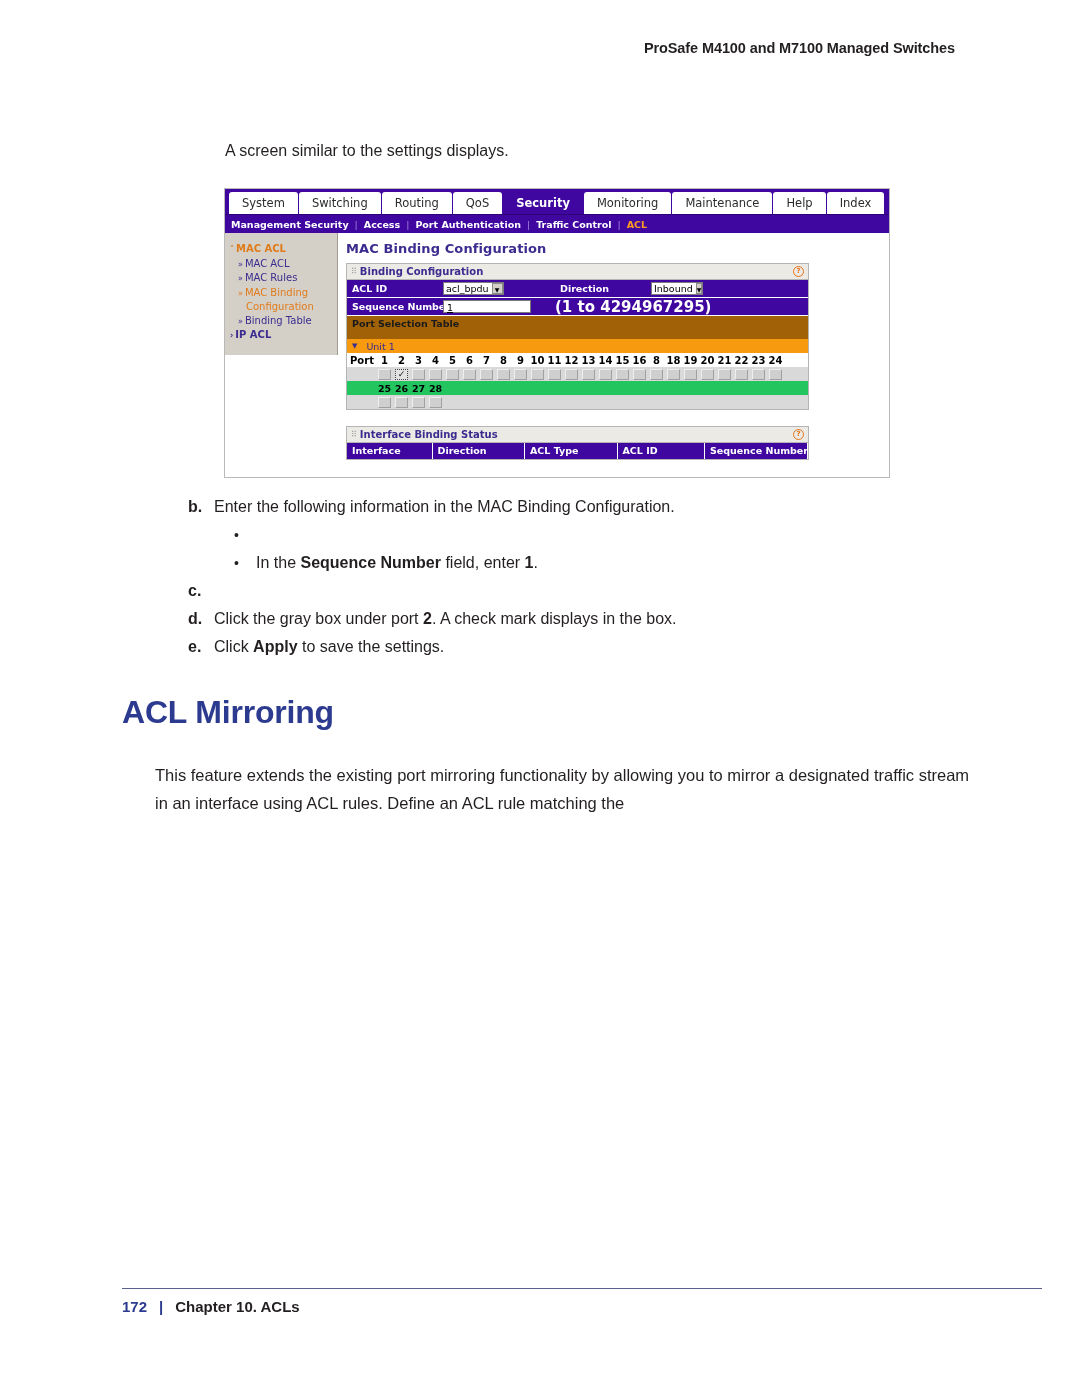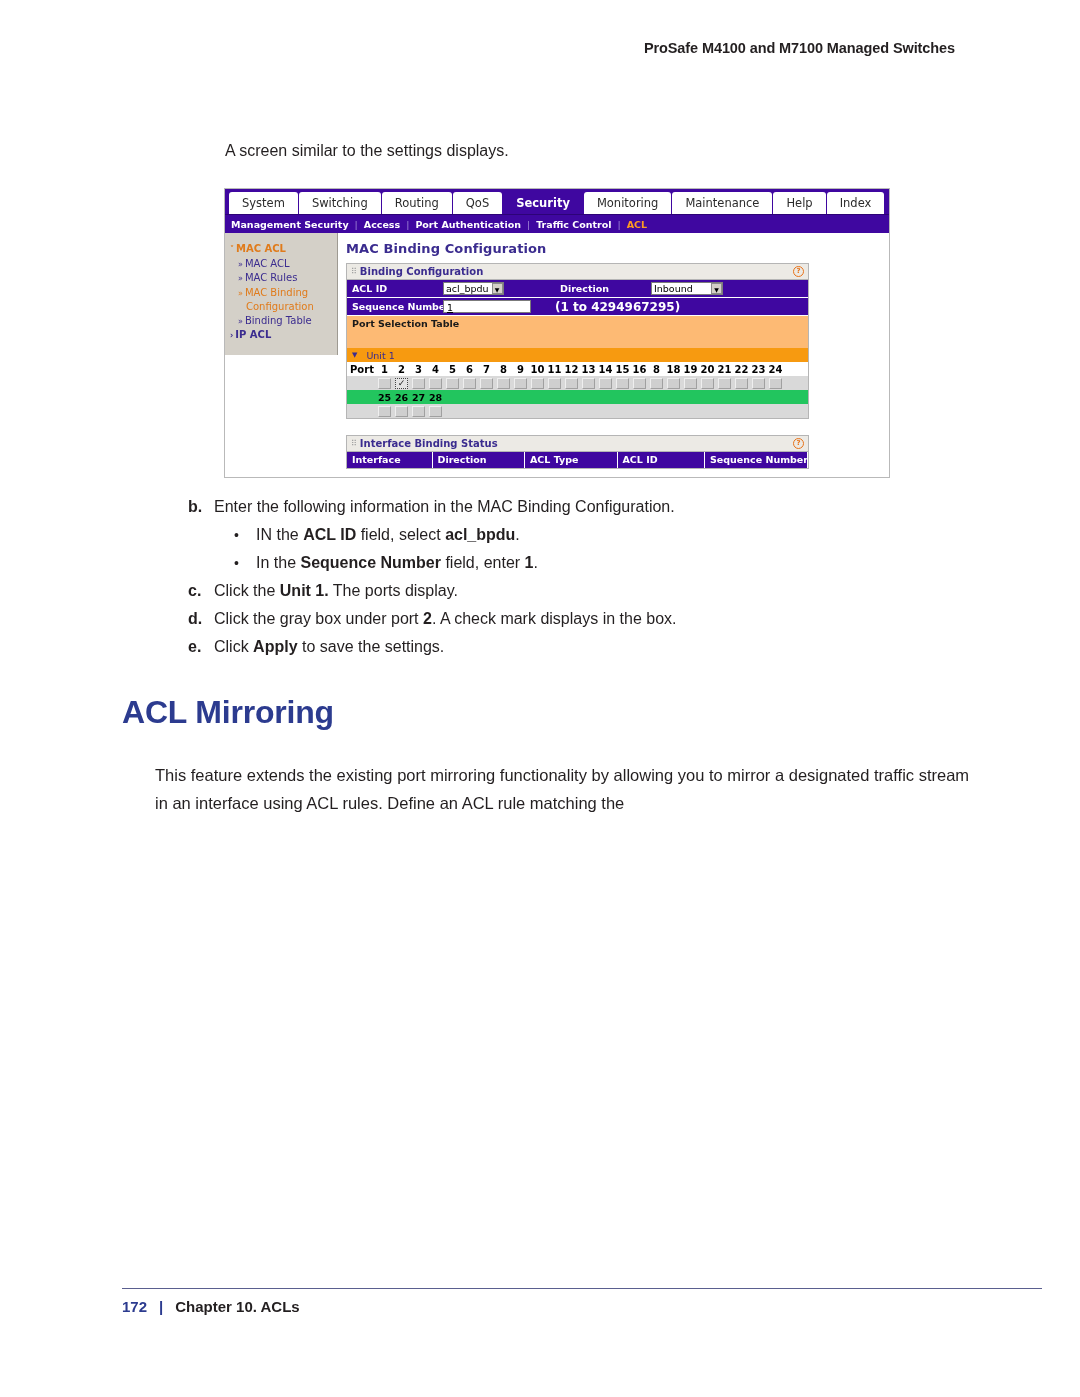--- a/index.html
+++ b/index.html
@@ -237,28 +237,28 @@
     font-size: 9.5px;
     color: #000000;
     padding-left: 3px;
     line-height: 13px;
     box-sizing: border-box;
     text-decoration: underline;
     text-underline-offset: 1px;
   }
   .hint {
     color: #ffffff;
-    font-size: 12px;
+    font-size: 15px;
     font-weight: bold;
     white-space: nowrap;
   }
 
   .sub-title {
-    height: 32px;
-    background: #fdba74;
+    height: 23px;
+    background: #a16207;
     font-size: 9.5px;
     font-weight: bold;
     color: #1a1a1a;
     padding-left: 5px;
     line-height: 16px;
   }
 
   .unit-bar {
     height: 14px;
     background: #f79a10;
@@ -498,21 +498,21 @@
         <div class="frow">
           <span class="flabel">ACL ID</span>
           <span class="fcell w1">
             <span class="sel">
               <span class="txt">acl_bpdu</span>
               <span class="arrow">▼</span>
             </span>
           </span>
           <span class="flabel">Direction</span>
           <span class="fcell w2">
-            <span class="sel" style="width:72px;justify-content:space-between;">
+            <span class="sel" style="width:52px;justify-content:space-between;">
               <span class="txt">Inbound</span>
               <span class="arrow">▼</span>
             </span>
           </span>
         </div>
 
         <div class="frow">
           <span class="flabel">Sequence Number</span>
           <span class="fcell w1">
             <span class="txtbox">1</span>
@@ -676,29 +676,27 @@
   </div>
 </div>
 
 <div class="steps">
   <div class="step">
     <span class="step-letter">b.</span>
     <span class="step-text" id="step-b-text">Enter the following information in the MAC Binding Configuration.</span>
   </div>
   <div class="bullet-item">
     <span class="bullet-dot">•</span>
-    <span id="bullet-0">IN the <b>ACL ID</b> field, select <b>acl_bpdu</b>.</span>
   </div>
   <div class="bullet-item">
     <span class="bullet-dot">•</span>
     <span id="bullet-1">In the <b>Sequence Number</b> field, enter <b>1</b>.</span>
   </div>
   <div class="step">
     <span class="step-letter">c.</span>
-    <span class="step-text" id="step-c-text">Click the <b>Unit 1.</b> The ports display.</span>
   </div>
   <div class="step">
     <span class="step-letter">d.</span>
     <span class="step-text" id="step-d-text">Click the gray box under port <b>2</b>. A check mark displays in the box.</span>
   </div>
   <div class="step">
     <span class="step-letter">e.</span>
     <span class="step-text" id="step-e-text">Click <b>Apply</b> to save the settings.</span>
   </div>
 </div>

